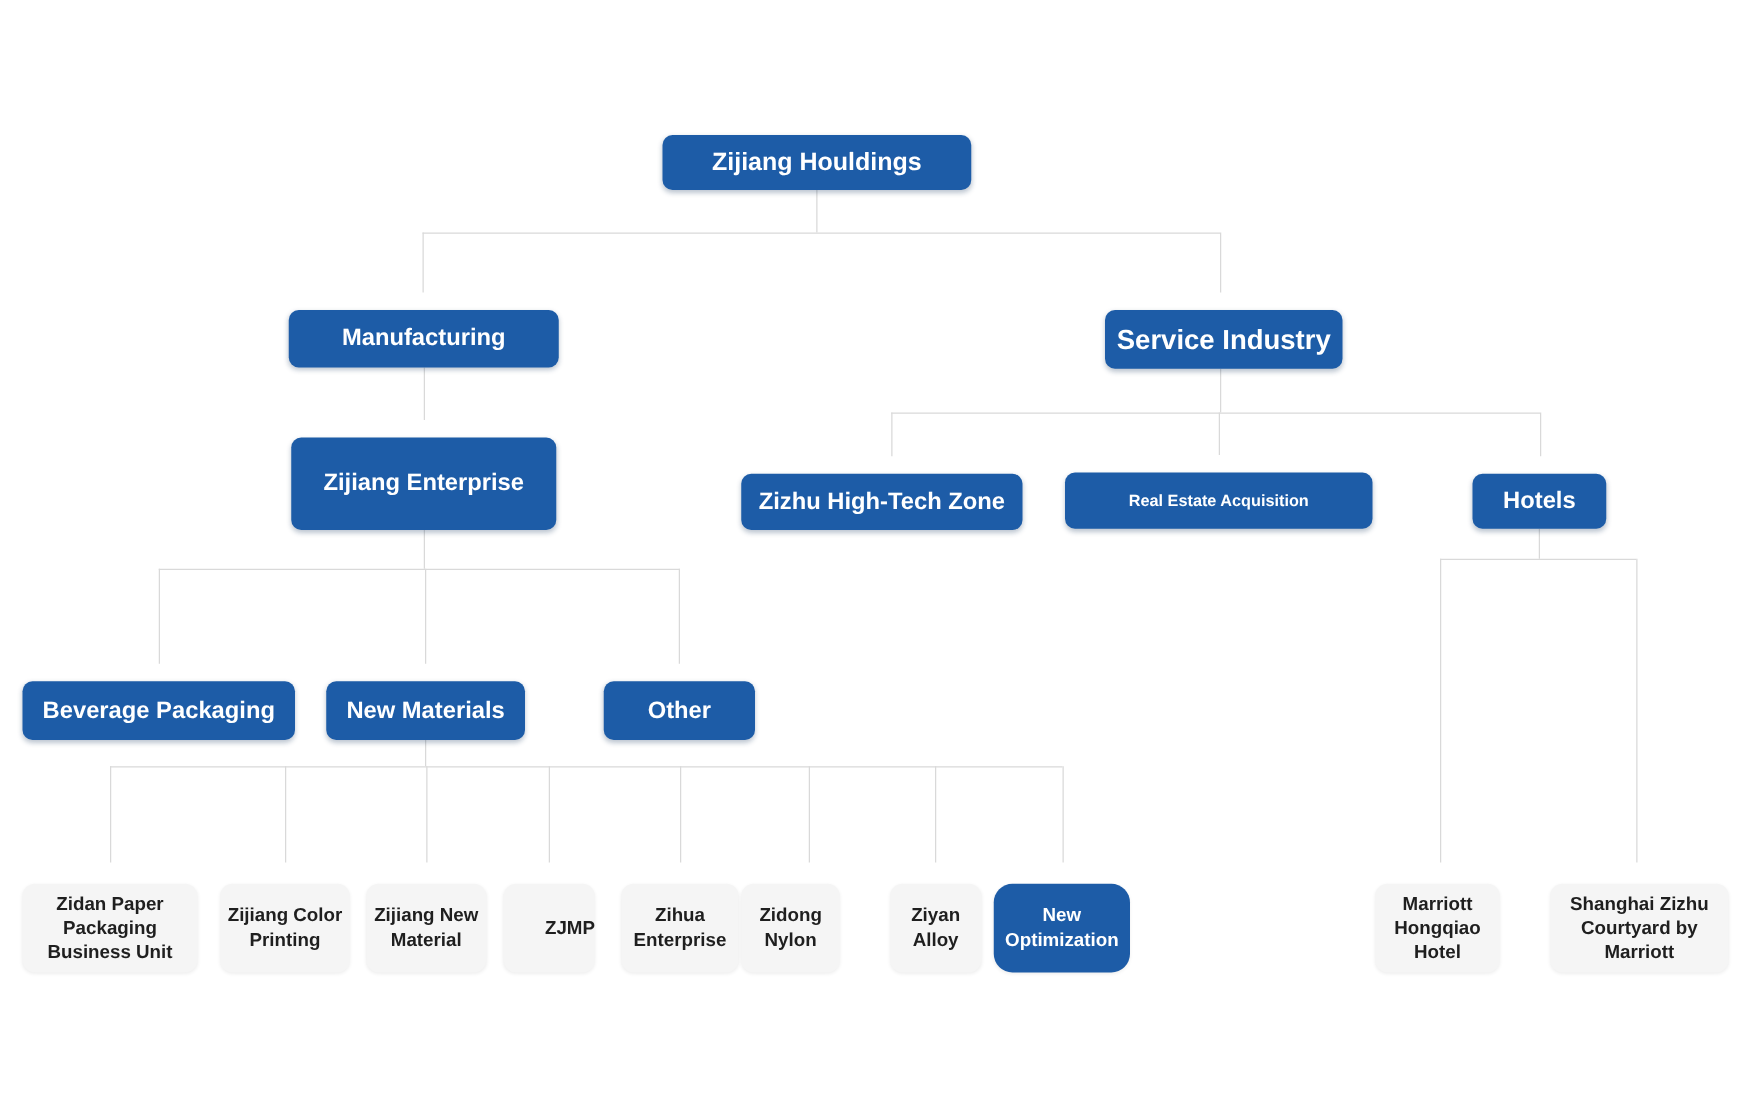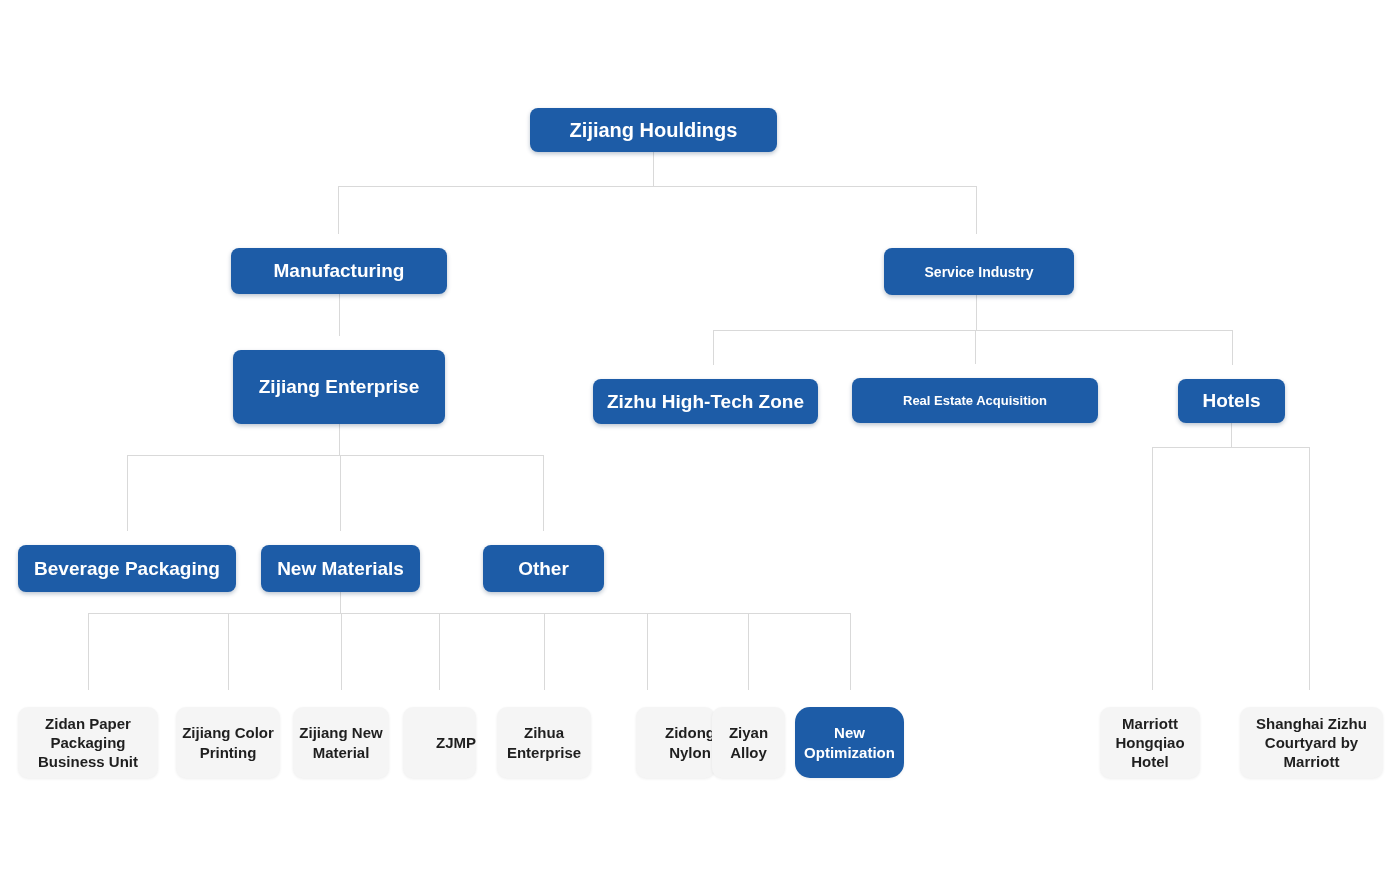--- a/index.html
+++ b/index.html
@@ -17,36 +17,36 @@
   .node .label{white-space:pre-line;}
   .node.blue{background:#1d5ca7;color:#ffffff;border-radius:8px;font-weight:bold;
         box-shadow:0 2px 4px rgba(15,45,85,.28);}
   .node.leaf{background:#f5f5f5;color:#1f1f1f;border-radius:10px;font-weight:bold;
         font-size:15px;line-height:1.27;box-shadow:0 1px 3px rgba(0,0,0,.07);}
   .node.leaf.blue{background:#1d5ca7;color:#ffffff;border-radius:15px;}
 
   
   #n-root        {left:530px;top:108px;width:247px;height:44px;font-size:20px;}
   #n-manuf       {left:231px;top:248px;width:216px;height:46px;font-size:19px;}
-  #n-service     {left:884px;top:248px;width:190px;height:47px;font-size:14px;}
+  #n-service     {left:884px;top:248px;width:190px;height:47px;font-size:22px;}
   #n-enterprise  {left:233px;top:350px;width:212px;height:74px;font-size:19px;}
   #n-zizhu       {left:593px;top:379px;width:225px;height:45px;font-size:19px;}
   #n-realestate  {left:852px;top:378px;width:246px;height:45px;font-size:13px;}
   #n-hotels      {left:1178px;top:379px;width:107px;height:44px;font-size:19px;}
   #n-beverage    {left:18px; top:545px;width:218px;height:47px;font-size:19px;}
   #n-newmat      {left:261px;top:545px;width:159px;height:47px;font-size:19px;}
   #n-other       {left:483px;top:545px;width:121px;height:47px;font-size:19px;}
 
   
   #n-zidan       {left:18px;  top:707px;width:140px;height:71px;}
   #n-colorprint  {left:176px; top:707px;width:104px;height:71px;}
   #n-znewmat     {left:293px; top:707px;width:96px; height:71px;}
   #n-zjmp        {left:403px; top:707px;width:73px; height:71px;justify-content:flex-end;}
   #n-zihua       {left:497px; top:707px;width:94px; height:71px;}
-  #n-zidong      {left:636px; top:707px;width:79px; height:71px;justify-content:flex-end;}
+  #n-zidong      {left:593px; top:707px;width:79px; height:71px;}
   #n-ziyan       {left:712px; top:707px;width:73px; height:71px;}
   #n-newopt      {left:795px; top:707px;width:109px;height:71px;font-size:15px;line-height:1.27;}
   #n-marriott    {left:1100px;top:707px;width:100px;height:71px;}
   #n-shanghai    {left:1240px;top:707px;width:143px;height:71px;}
 </style>
 </head>
 <body>
 
 <div class="canvas">
 

